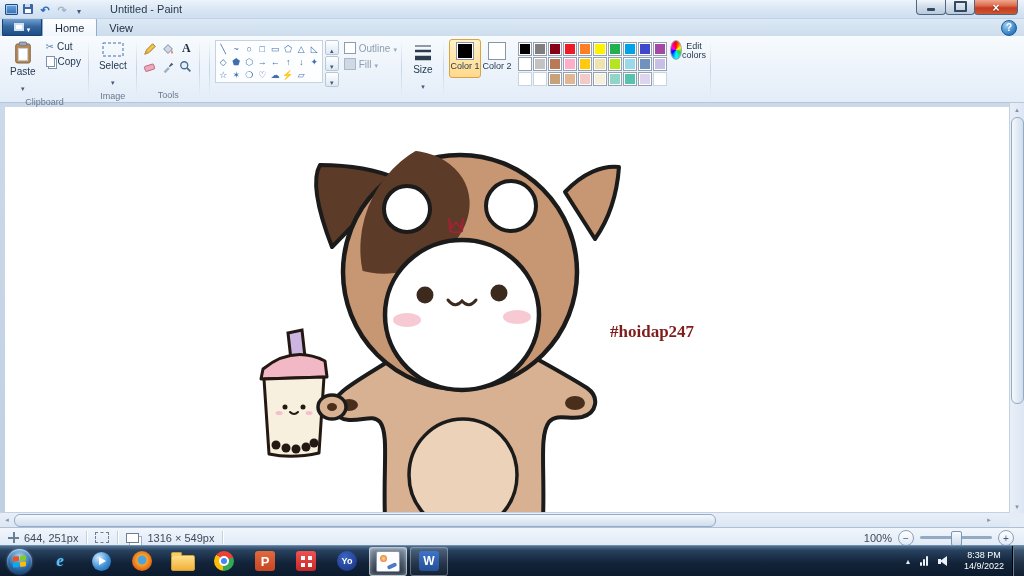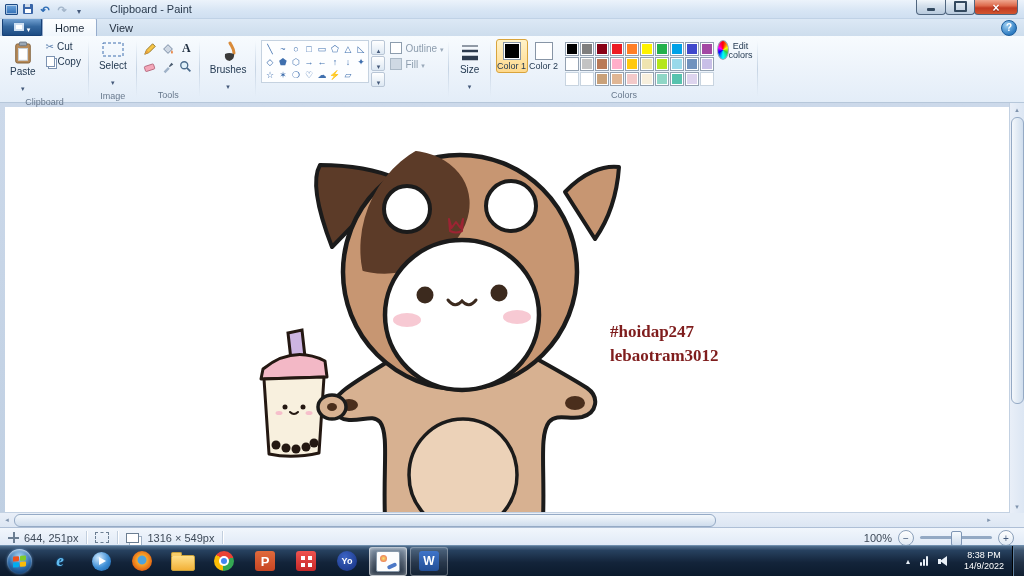--- a/index.html
+++ b/index.html
@@ -73,21 +73,21 @@
   .shape-cell{display:flex;align-items:center;justify-content:center;font-size:9px;color:#3f6fae;overflow:hidden;}
   .shape-scroll{display:flex;flex-direction:column;gap:1px;margin:2px 0 0 2px;}
   .ss-btn{width:12px;height:13px;border:1px solid #b9c6d6;border-radius:2px;background:linear-gradient(#fff,#dde8f3);display:flex;align-items:center;justify-content:center;}
   .g-up::before{content:"▴";font-size:7px;color:#44597a;}
   .g-dn::before{content:"▾";font-size:7px;color:#44597a;}
   .of-col{display:flex;flex-direction:column;margin-left:5px;margin-top:2px;}
   .of-btn{display:flex;align-items:center;gap:3px;font-size:10px;color:#8d9dae;height:16px;white-space:nowrap;}
   .of-btn .g-caret::before{color:#9aa9ba;}
   .ic-outline{width:10px;height:10px;border:1px solid #8d9dae;background:#fff;}
   .ic-fill{width:10px;height:10px;border:1px solid #aab8c6;background:#cfd9e4;}
-  .color-big{display:flex;flex-direction:column;align-items:center;width:30px;margin-top:1px;padding:2px 0 1px;border:1px solid transparent;border-radius:3px;font-size:9px;color:#243a52;line-height:9px;text-align:center;}
+  .color-big{display:flex;flex-direction:column;align-items:center;width:30px;margin-top:1px;padding:2px 0 6px;border:1px solid transparent;border-radius:3px;font-size:9px;color:#243a52;line-height:9px;text-align:center;}
   .color-big.selected{background:linear-gradient(#fff3c9,#ffd98c);border-color:#d9a43c;}
   .swatch-lg{width:16px;height:16px;border:1px solid #8795a6;box-shadow:inset 0 0 0 1px #fff;margin-bottom:2px;}
   .palette{display:grid;grid-template-columns:repeat(10,15px);grid-auto-rows:15px;margin:3px 3px 0 4px;}
   .swatch{width:12px;height:12px;border:1px solid #93a1b1;box-shadow:inset 0 0 0 1px #fff;margin:1px;}
   .swatch.empty{background:#fff;border-color:#c8d4e0;}
   .edit-colors{display:flex;flex-direction:row;align-items:center;width:36px;font-size:9px;color:#243a52;line-height:9px;text-align:center;margin-top:2px;justify-content:center;}
   .wheel{width:18px;height:18px;border-radius:50%;border:1px solid #98a6b6;margin-bottom:2px;
     background:conic-gradient(#f00,#ff0,#2ecc40,#0ff,#00f,#f0f,#f00);}
 
   
@@ -187,21 +187,21 @@
       <span class="qat-btn">
           <i class="g-undo"></i>
         </span>
       <span class="qat-btn">
           <i class="g-redo"></i>
         </span>
       <span class="qat-btn">
           <i class="g-qatcaret"></i>
         </span>
     </div>
-    <span id="window-title">Clipboard - Paint</span>
+    <span id="window-title">Untitled - Paint</span>
     <div class="win-controls">
       <span class="wc">
           <i class="ic-min"></i>
         </span>
       <span class="wc">
           <i class="ic-max"></i>
         </span>
       <span class="wc close">
           <i class="g-close"></i>
         </span>
@@ -296,30 +296,20 @@
               <circle cx="6" cy="6" r="4" fill="#dff0fa" stroke="#4b6b8c" stroke-width="1.5"></circle>
               <line x1="9" y1="9" x2="13" y2="13" stroke="#4b6b8c" stroke-width="2"></line>
             </svg>
           </span>
         </div>
       </div>
       <div class="g-label">Tools</div>
     </div>
 
     <div class="group">
-      <div class="g-body">
-        <div class="big-btn">
-          <svg width="22" height="22" viewBox="0 0 22 22">
-            <path d="M13 2 C15 6 17 8 17 12" stroke="#d98b3a" stroke-width="3" fill="none" stroke-linecap="round"></path>
-            <path d="M8 13 q4 -2 9 0 q1 5 -4.5 7 q-5.5 -1 -4.5 -7" fill="#3a3a3a"></path>
-          </svg>
-          <span class="lbl">Brushes</span>
-          <i class="g-caret"></i>
-        </div>
-      </div>
       <div class="g-label"></div>
     </div>
 
     <div class="group">
       <div class="g-body shapes-wrap">
         <div class="shapes-grid">
             <span class="shape-cell">╲</span>
             <span class="shape-cell">~</span>
             <span class="shape-cell">○</span>
             <span class="shape-cell">□</span>
@@ -424,21 +414,20 @@
             <span class="swatch" style="background: rgb(143, 214, 198);"></span>
             <span class="swatch" style="background: rgb(87, 195, 174);"></span>
             <span class="swatch" style="background: rgb(221, 212, 238);"></span>
             <span class="swatch empty"></span>
           </div>
         <div class="edit-colors">
           <span class="wheel"></span>
           <span>Edit colors</span>
         </div>
       </div>
-      <div class="g-label">Colors</div>
     </div>
 
   </div>
 
   <div id="workarea">
     <div id="canvas">
       <svg width="1005" height="406" viewBox="0 0 1005 406">
         <defs>
           <clipPath id="headclip">
               <circle cx="455" cy="165" r="115"></circle>
@@ -481,21 +470,20 @@
         <circle cx="298" cy="300" r="2.5" fill="#241812"></circle>
         <path d="M 285,305 q 4,4 8,0" stroke="#241812" fill="none" stroke-width="2" stroke-linecap="round"></path>
         <ellipse cx="274" cy="306" rx="3.5" ry="2" fill="#f6bfcb"></ellipse>
         <ellipse cx="304" cy="306" rx="3.5" ry="2" fill="#f6bfcb"></ellipse>
 
         <ellipse cx="327" cy="300" rx="14" ry="12" fill="#d7b191" stroke="#1b1b1b" stroke-width="3.5"></ellipse>
         <ellipse cx="327" cy="300" rx="5" ry="4" fill="#4a2e1c"></ellipse>
       </svg>
       <div id="watermark">
         <div>#hoidap247</div>
-        <div>lebaotram3012</div>
       </div>
     </div>
     <div class="vscroll">
       <span class="sc-arrow sa-up"></span>
       <span class="vthumb"></span>
       <span class="sc-arrow sa-dn"></span>
     </div>
     <div class="hscroll">
       <span class="sc-arrow sa-l"></span>
       <span class="hthumb"></span>

